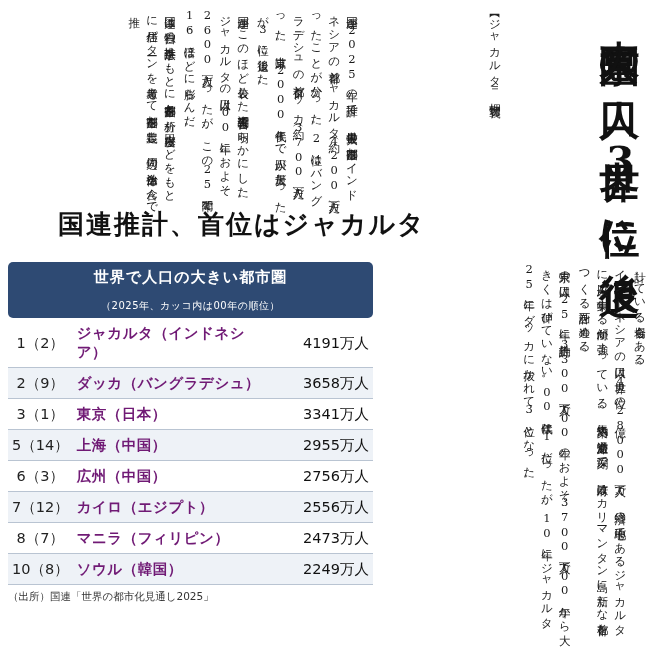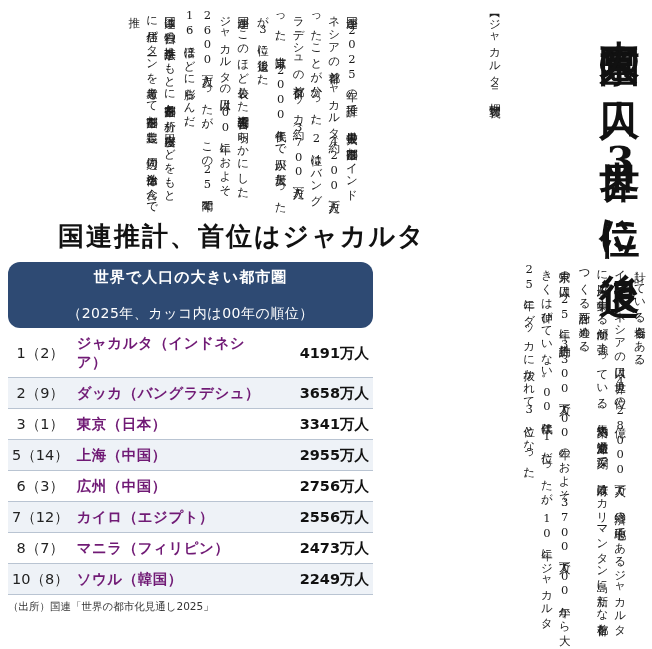--- a/index.html
+++ b/index.html
@@ -65,47 +65,47 @@
     height: 200px;
     text-align: left;
     padding-left: 2px;
     color: #1a1a1a;
     white-space: pre-wrap;
   }
 
   
   .subhead {
     position: absolute;
-    top: 219px; left: 58px;
+    top: 207px; left: 58px;
     font-family: "DejaVu Serif", "Liberation Serif", serif;
     font-weight: bold;
     font-size: 26px;
     letter-spacing: 2px;
     color: #111;
   }
 
   
   .table-wrap {
     position: absolute;
     left: 8px; top: 262px;
     width: 365px;
   }
   .table-head {
     background: #2e4a73;
     color: #ffffff;
     text-align: center;
     padding: 6px 0 5px;
-    border-radius: 12px;
+    border-radius: 5px;
   }
   .table-head .t1 {
     font-size: 15px; font-weight: bold; letter-spacing: 1px;
     font-family: "DejaVu Serif", "Liberation Serif", serif;
   }
   .table-head .t2 {
-    font-size: 14px; margin-top: 18px; letter-spacing: 0.5px;
+    font-size: 10px; margin-top: 12px; letter-spacing: 0.5px;
     font-family: "DejaVu Sans", sans-serif;
   }
   table.ranking {
     width: 100%;
     border-collapse: collapse;
     font-family: "DejaVu Sans", sans-serif;
   }
   table.ranking td {
     border-bottom: 1px solid #b9c4d2;
     padding: 6px 4px 5px;
@@ -123,21 +123,21 @@
   }
   td.city {
     font-weight: bold;
     font-size: 14.5px;
     letter-spacing: 0.5px;
     color: #701a75;
   }
   td.pop {
     width: 96px;
     text-align: right;
-    font-weight: bold;
+    font-weight: normal;
     font-size: 14.5px;
     padding-right: 8px;
     color: #111;
     white-space: nowrap;
   }
   .source {
     margin-top: 5px;
     font-size: 10.5px;
     color: #333;
     font-family: "DejaVu Sans", sans-serif;

